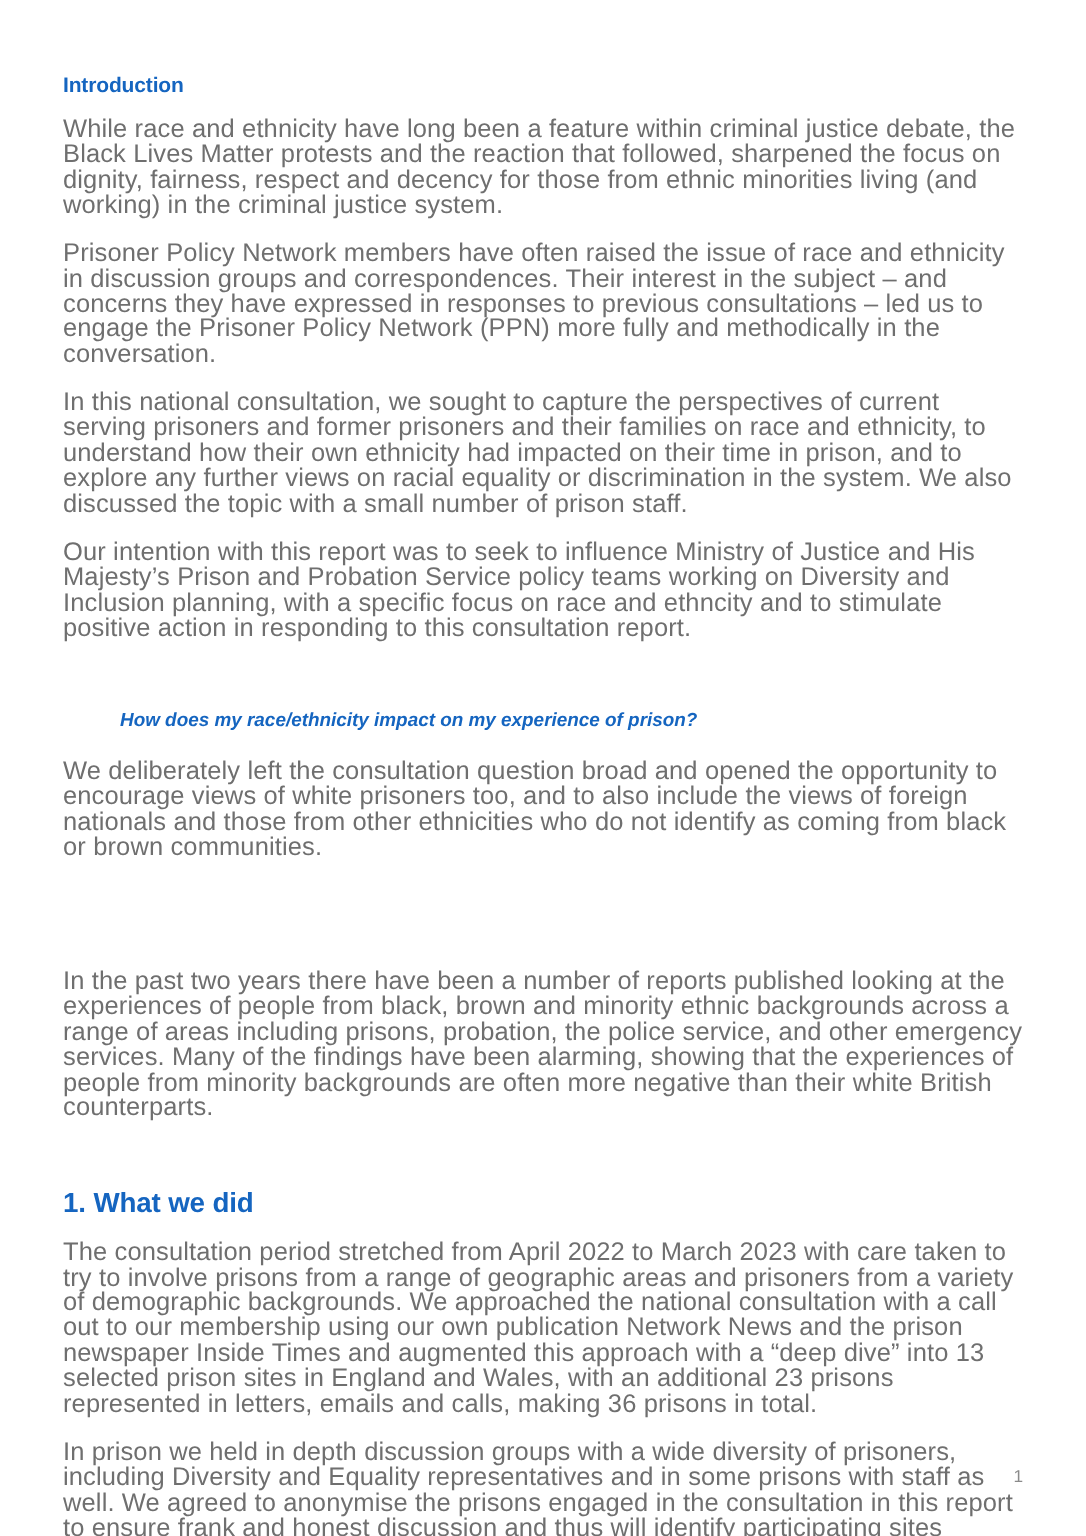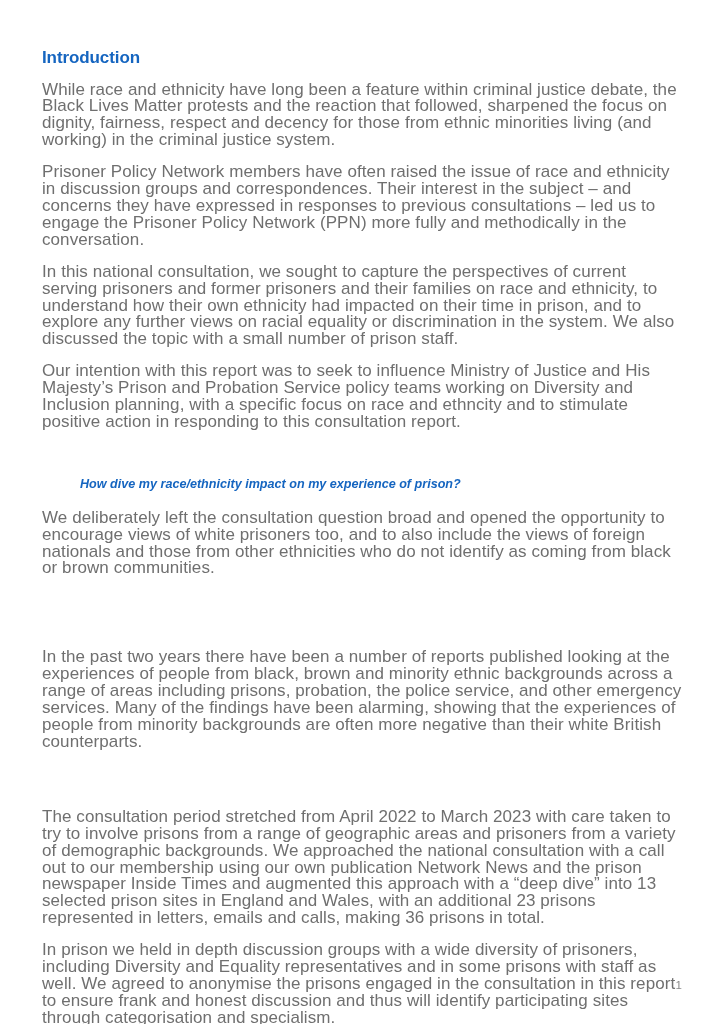--- a/index.html
+++ b/index.html
@@ -24,21 +24,21 @@
   }
   .content {
     position: absolute;
     left: 42px;
     top: 0;
     width: 641px;
   }
 
   h1.section-heading {
     color: #1565C0;
-    font-size: 17px;
+    font-size: 14px;
     font-weight: bold;
     line-height: 1.15;
     margin: 0;
     letter-spacing: -0.1px;
   }
   h1.section-heading.sub {
     font-size: 18.5px;
   }
 
   p.body-text {
@@ -94,33 +94,34 @@
     <div class="after-head"></div>
 
     <p class="body-text">While race and ethnicity have long been a feature within criminal justice debate, the Black Lives Matter protests and the reaction that followed, sharpened the focus on dignity, fairness, respect and decency for those from ethnic minorities living (and working) in the criminal justice system.</p>
     <p class="body-text">Prisoner Policy Network members have often raised the issue of race and ethnicity in discussion groups and correspondences. Their interest in the subject – and concerns they have expressed in responses to previous consultations – led us to engage the Prisoner Policy Network (PPN) more fully and methodically in the conversation.</p>
     <p class="body-text">In this national consultation, we sought to capture the perspectives of current serving prisoners and former prisoners and their families on race and ethnicity, to understand how their own ethnicity had impacted on their time in prison, and to explore any further views on racial equality or discrimination in the system. We also discussed the topic with a small number of prison staff.</p>
     <p class="body-text">Our intention with this report was to seek to influence Ministry of Justice and His Majesty’s Prison and Probation Service policy teams working on Diversity and Inclusion planning, with a specific focus on race and ethncity and to stimulate positive action in responding to this consultation report.</p>
 
     <div class="gap-before-weasked"></div>
 
     <div class="gap-after-weasked"></div>
-    <p class="q-line">How dive my race/ethnicity impact on my experience of prison?</p>
+    <p class="q-line">How does my race/ethnicity impact on my experience of prison?</p>
     <div class="gap-after-question"></div>
 
     <p class="body-text">We deliberately left the consultation question broad and opened the opportunity to encourage views of white prisoners too, and to also include the views of foreign nationals and those from other ethnicities who do not identify as coming from black or brown communities.</p>
 
     <div class="gap-before-background"></div>
 
     <div class="after-head"></div>
 
     <p class="body-text">In the past two years there have been a number of reports published looking at the experiences of people from black, brown and minority ethnic backgrounds across a range of areas including prisons, probation, the police service, and other emergency services. Many of the findings have been alarming, showing that the experiences of people from minority backgrounds are often more negative than their white British counterparts.</p>
 
     <div class="gap-before-whatwedid"></div>
 
+    <h1 class="section-heading sub">1. What we did</h1>
     <div class="after-head"></div>
 
     <p class="body-text">The consultation period stretched from April 2022 to March 2023 with care taken to try to involve prisons from a range of geographic areas and prisoners from a variety of demographic backgrounds. We approached the national consultation with a call out to our membership using our own publication Network News and the prison newspaper Inside Times and augmented this approach with a “deep dive” into 13 selected prison sites in England and Wales, with an additional 23 prisons represented in letters, emails and calls, making 36 prisons in total.</p>
     <p class="body-text">In prison we held in depth discussion groups with a wide diversity of prisoners, including Diversity and Equality representatives and in some prisons with staff as well. We agreed to anonymise the prisons engaged in the consultation in this report to ensure frank and honest discussion and thus will identify participating sites through categorisation and specialism.</p>
 
   </div>
 
   <div class="page-number">1</div>
 </div>
 

